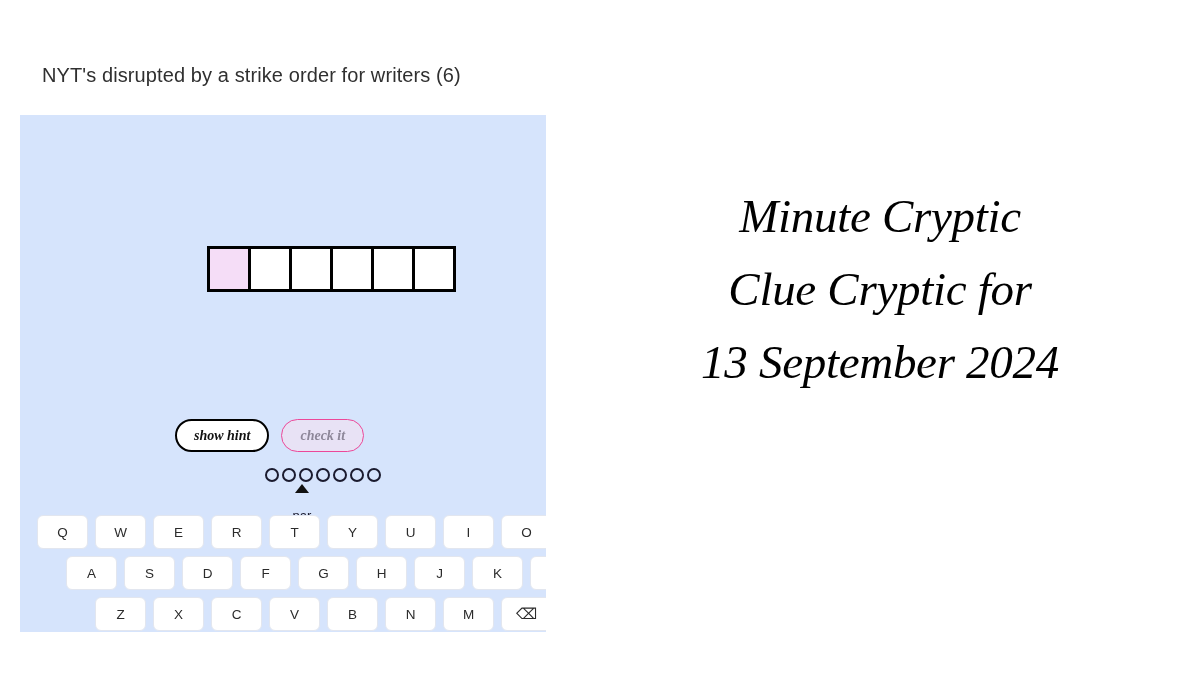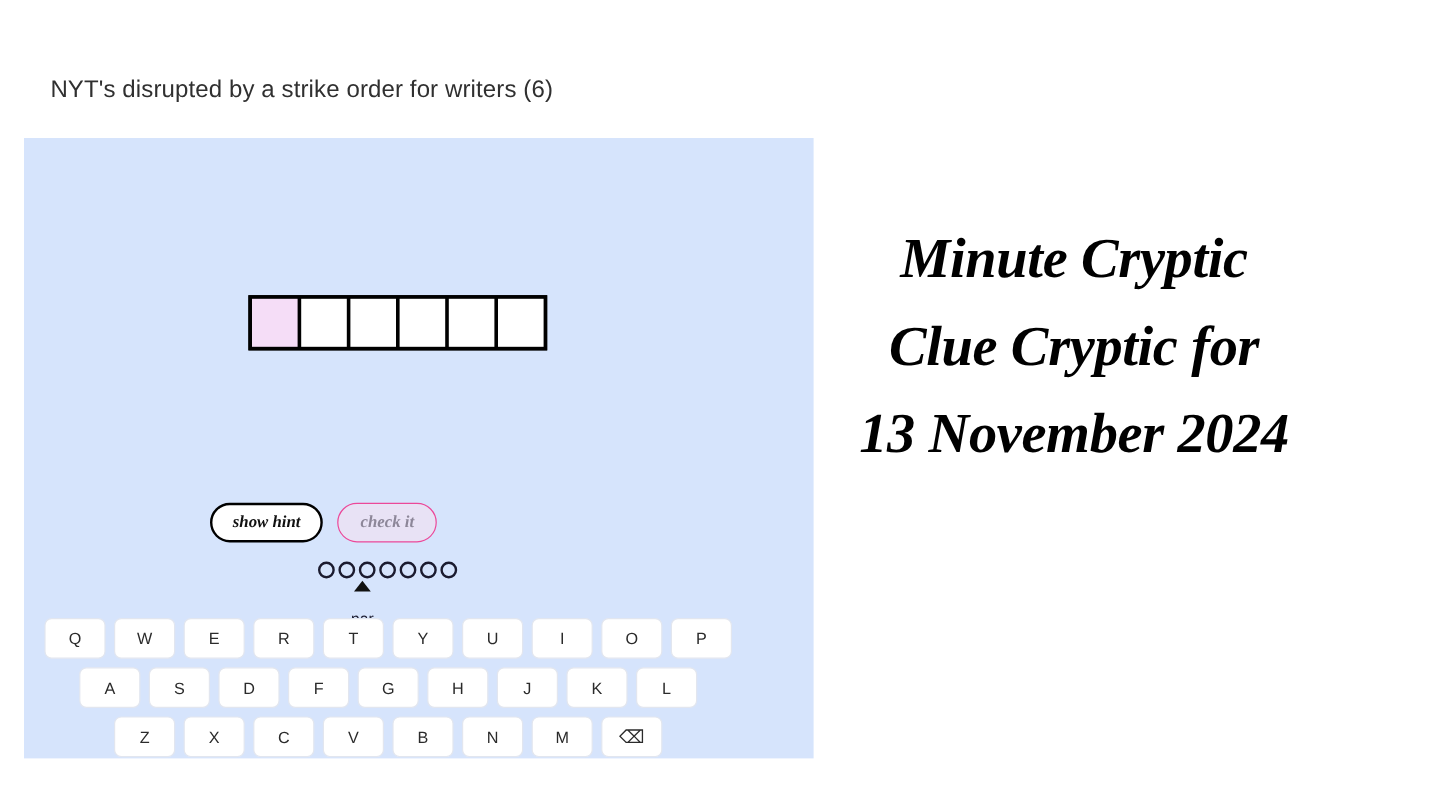--- a/index.html
+++ b/index.html
@@ -24,21 +24,21 @@
     color: #303030;
     letter-spacing: 0.1px;
     white-space: nowrap;
   }
 
   
   #game-panel {
     position: absolute;
     left: 20px;
     top: 115px;
-    width: 658px;
+    width: 526px;
     height: 517px;
     background: #d6e4fc;
     overflow: hidden;
   }
 
   
   #answer-grid {
     position: absolute;
     left: 187px;
     top: 131px;
@@ -169,25 +169,25 @@
     cursor: pointer;
     box-sizing: border-box;
   }
   .kbd-key.backspace {
     font-size: 15px;
   }
 
   
   #headline {
     position: absolute;
-    left: 615px;
+    left: 600px;
     top: 180px;
     width: 560px;
     font-family: "Liberation Serif", serif;
-    font-weight: bold;
+    font-weight: normal;
     font-style: italic;
     font-size: 47px;
     line-height: 1.55;
     color: #000000;
     text-align: center;
     letter-spacing: -0.3px;
   }
   #headline .hl-line { display: block; white-space: nowrap; }
   #headline .hl-line-3 { text-align: center; }
 </style>
@@ -262,14 +262,14 @@
         <div class="kbd-key">M</div>
         <div class="kbd-key backspace">⌫</div>
       </div>
   </div>
 
 </div>
 
 <div id="headline">
   <span class="hl-line hl-line-1">Minute Cryptic</span>
   <span class="hl-line hl-line-2">Clue Cryptic for</span>
-  <span class="hl-line hl-line-3">13 November 2024</span>
+  <span class="hl-line hl-line-3">13 September 2024</span>
 </div>
 
 </body></html>

